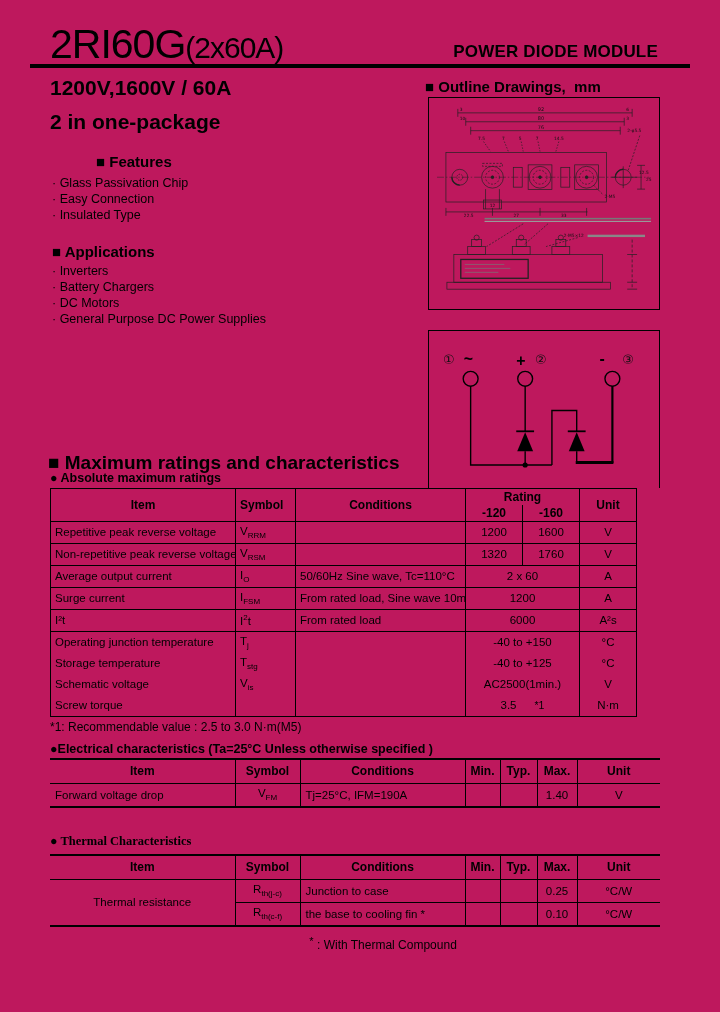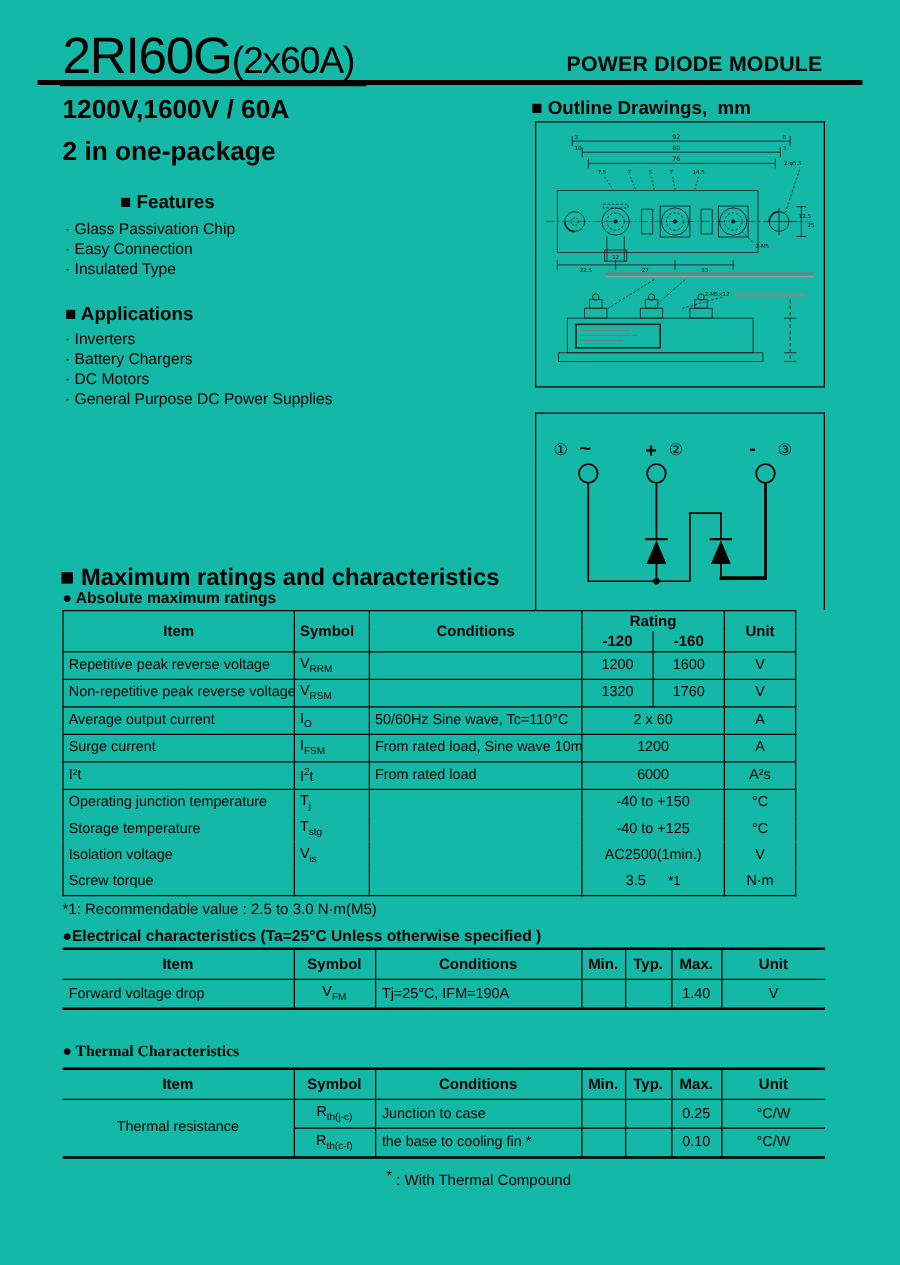--- a/index.html
+++ b/index.html
@@ -1,16 +1,16 @@
 <!DOCTYPE html>
 <html><head>
 <meta charset="utf-8">
 <style>
   html,body{margin:0;padding:0;background:#e8e8e8;}
-  .page{position:relative;width:720px;height:1012px;background:#14b8a6;color:#000;
+  .page{position:relative;width:720px;height:1012px;background:#be185d;color:#000;
         font-family:"Liberation Sans","DejaVu Sans",sans-serif;overflow:hidden;}
   .abs{position:absolute;}
 
   
   .title-wrap{left:48px;top:24px;border-bottom:2.5px solid #000;padding:0 10px 1px 2px;}
   .title{font-size:41px;letter-spacing:-1px;line-height:1;}
   .title-paren{font-size:30px;letter-spacing:-1px;}
   .module-type{right:62px;top:42px;font-size:17px;font-weight:bold;letter-spacing:0.2px;}
   .rule{left:30px;top:64px;width:660px;height:4px;background:#000;}
   .subline1{left:50px;top:76px;font-size:21px;font-weight:bold;}
@@ -298,21 +298,21 @@
       <td class="c nbb">°C</td>
     </tr>
     <tr>
       <td class="nbt nbb">Storage temperature</td>
       <td class="nbt nbb"><span>T</span><sub>stg</sub></td>
       <td class="cond nbt nbb"></td>
       <td class="c nbt nbb" colspan="2">-40 to +125</td>
       <td class="c nbt nbb">°C</td>
     </tr>
     <tr>
-      <td class="nbt nbb">Isolation voltage</td>
+      <td class="nbt nbb">Schematic voltage</td>
       <td class="nbt nbb"><span>V</span><sub>is</sub></td>
       <td class="cond nbt nbb"></td>
       <td class="c nbt nbb" colspan="2">AC2500(1min.)</td>
       <td class="c nbt nbb">V</td>
     </tr>
     <tr>
       <td class="nbt">Screw torque</td>
       <td class="nbt"></td>
       <td class="cond nbt"></td>
       <td class="c nbt" colspan="2"><span>3.5</span><span class="tq-note">*1</span></td>

